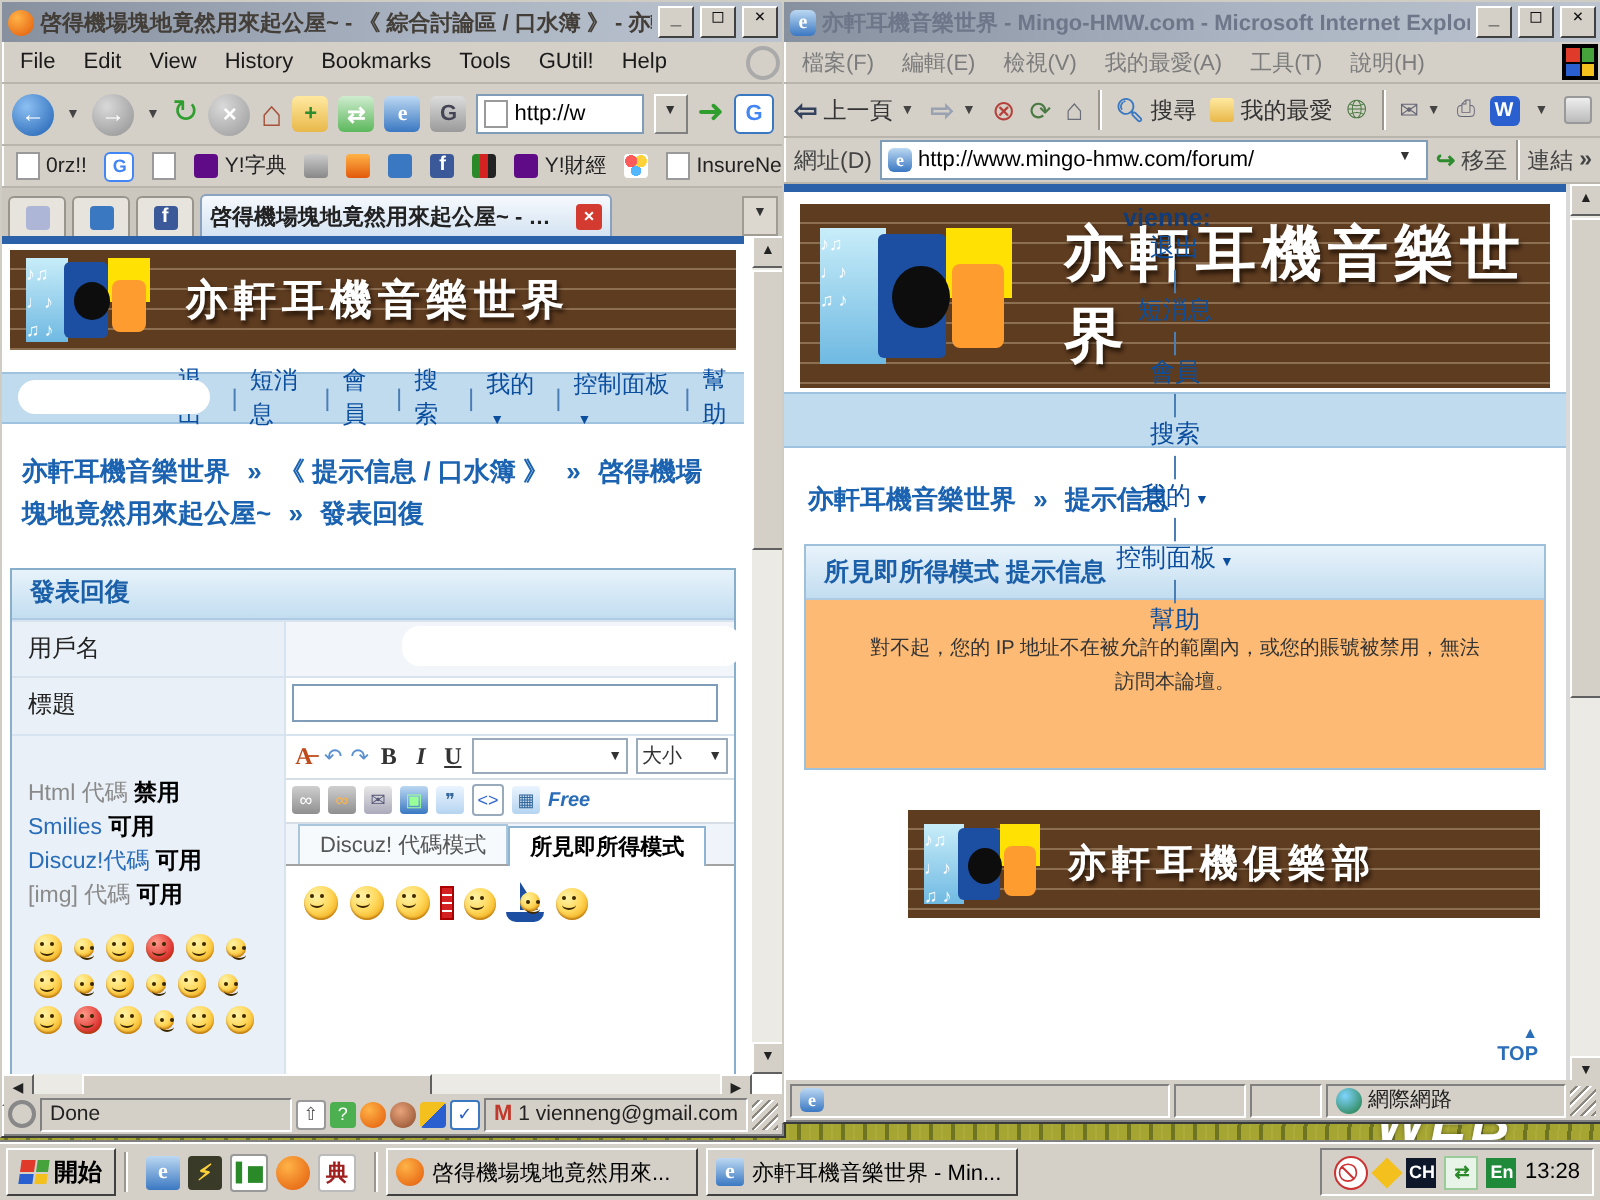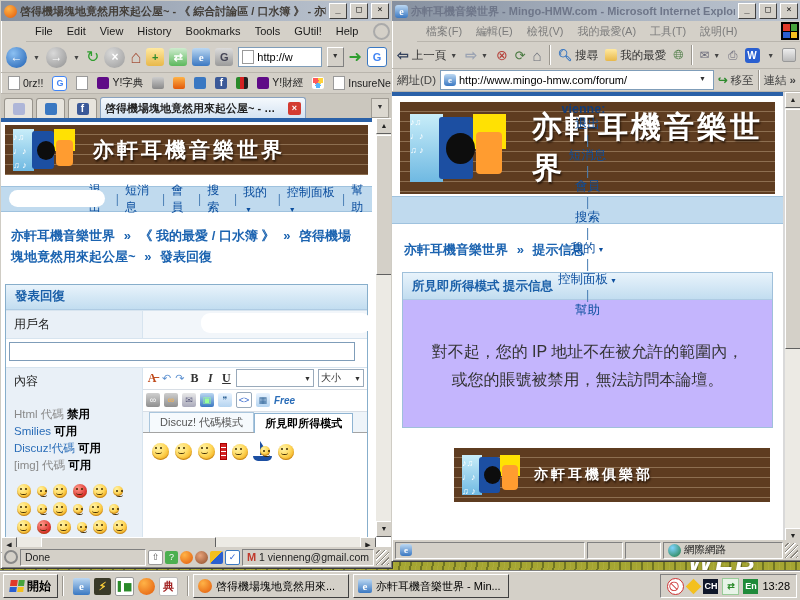--- a/index.html
+++ b/index.html
@@ -15,21 +15,21 @@
   
   .window{position:absolute;background:#d4d0c8;border:1px solid;border-color:#cfccc4 #3a3a3a #3a3a3a #cfccc4;
     box-shadow:inset 1px 1px 0 #fff,inset -1px -1px 0 #808080;z-index:2;}
   .titlebar{height:18px;display:flex;align-items:center;gap:3px;padding:1px 3px;
     background:linear-gradient(90deg,#86909f,#a9b3c1 55%,#bcc4cf);}
   .titlebar .ttext{flex:1;font-size:11px;font-weight:bold;white-space:nowrap;overflow:hidden;}
   .ff-title{color:#433e38;}
   .ie-title{color:#6e7689;}
   .cap-btn{width:16px;height:14px;flex:0 0 auto;background:#d4d0c8;border:1px solid;border-color:#fff #404040 #404040 #fff;
     font-size:9px;line-height:11px;text-align:center;color:#111;font-family:"DejaVu Sans Mono",monospace;}
-  .menubar{display:flex;align-items:center;height:20px;padding:0 2px;border-bottom:1px solid #b9b5ad;margin-left:25px;}
+  .menubar{display:flex;align-items:center;height:20px;padding:0 2px;border-bottom:1px solid #b9b5ad;}
   .menu-item{padding:2px 7px;font-size:11px;color:#1a1a1a;}
   .ie-menus .menu-item{color:#7b7b7b;}
   .sunken{border:1px solid;border-color:#808080 #fff #fff #808080;}
   .grip{width:13px;background:repeating-linear-gradient(135deg,#d4d0c8 0 2px,#8a867e 2px 3px,#fff 3px 4px);}
   
   .ffnav{height:30px;display:flex;align-items:center;gap:5px;padding:0 5px;border-bottom:1px solid #b9b5ad;}
   .ncirc{width:21px;height:21px;border-radius:50%;flex:0 0 auto;display:flex;align-items:center;justify-content:center;
     color:#fff;font-size:12px;font-weight:bold;}
   .n-back{background:radial-gradient(circle at 35% 30%,#8cc0f2,#1e5fb2);}
   .n-fwd{background:radial-gradient(circle at 35% 30%,#d9d9d9,#909090);}
@@ -116,21 +116,21 @@
   .boat .hull{position:absolute;left:0;bottom:2px;width:19px;height:5px;background:#1c4fa2;border-radius:0 0 6px 6px;}
   .boat .bsm{position:absolute;left:4px;bottom:5px;}
   
   .ietb{height:26px;display:flex;align-items:center;gap:7px;padding:0 5px;border-bottom:1px solid #b9b5ad;font-size:11.5px;color:#333;}
   .ietbtn{display:flex;align-items:center;gap:3px;white-space:nowrap;}
   .vsep{width:1px;height:20px;background:#9b978f;border-right:1px solid #fff;flex:0 0 auto;}
   .ieaddr{height:22px;display:flex;align-items:center;gap:4px;padding:0 5px;font-size:11.5px;color:#444;border-bottom:1px solid #b9b5ad;}
   .ieflag{width:18px;height:18px;margin-left:auto;background:#000;display:grid;grid-template-columns:1fr 1fr;grid-template-rows:1fr 1fr;gap:1px;padding:2px;box-sizing:border-box;}
   .ieflag i{display:block;} .fR{background:#e03a2a;} .fG{background:#46a33c;} .fB{background:#2a5fd0;} .fY{background:#f3c01e;}
   .noticebox{margin:0 10px;border:1px solid #9fc0da;background:#fff;}
-  .noticebody{background:#c4b5fd;color:#333;font-size:16px;text-align:center;padding:38px 28px 34px;line-height:1.7;}
+  .noticebody{background:#fdba74;color:#333;font-size:10px;text-align:center;padding:16px 28px 34px;line-height:1.7;}
   .toprow{text-align:right;padding-right:14px;font-size:10px;font-weight:bold;color:#2a6db8;}
   
   .statusbar{position:absolute;left:1px;right:1px;bottom:1px;height:18px;display:flex;align-items:center;gap:2px;padding:1px 2px;background:#d4d0c8;}
   .spanel{height:15px;display:flex;align-items:center;gap:3px;padding:0 4px;font-size:10.5px;color:#222;}
   .sico{width:13px;height:13px;border-radius:2px;flex:0 0 auto;display:flex;align-items:center;justify-content:center;font-size:9px;color:#fff;}
   
   .taskbar{position:absolute;left:0;right:0;bottom:0;height:28px;background:#d4d0c8;border-top:1px solid #fff;
     box-shadow:0 -1px 0 #808080;display:flex;align-items:center;gap:4px;padding:0 3px;z-index:5;}
   .startbtn{height:22px;display:flex;align-items:center;gap:3px;padding:0 6px;background:#d4d0c8;
     border:1px solid;border-color:#fff #404040 #404040 #fff;font-weight:bold;font-size:12px;}
@@ -261,42 +261,42 @@
             <span class="sep">|</span>
           <span><span>我的</span><span class="caret">▼</span></span>
             <span class="sep">|</span>
           <span><span>控制面板</span><span class="caret">▼</span></span>
             <span class="sep">|</span>
           <span>幫助</span>
         </div>
         <div class="crumb" style="margin:13px 10px 0;">
           <span>亦軒耳機音樂世界</span>
           <span class="sep">»</span>
-          <span>《 我的最愛 / 口水簿 》</span>
+          <span>《 提示信息 / 口水簿 》</span>
           <span class="sep">»</span>
           <span>啓得機場塊地竟然用來起公屋~</span>
           <span class="sep">»</span>
           <span>發表回復</span>
         </div>
         <div class="formbox" style="margin-top:16px;">
           <div class="boxhdr" style="height:24px;">發表回復</div>
           <div class="frow" style="height:27px;">
             <div class="fl">用戶名</div>
             <div class="fv" style="background:#f2f6fa;">
               <span class="censor" style="left:58px;top:2px;width:170px;height:20px;"></span>
             </div>
           </div>
           <div class="frow" style="height:28px;">
+            <div class="fl">標題</div>
             <div class="fv">
                 <div class="inputbox"></div>
               </div>
           </div>
           <div class="frow">
             <div class="fl" style="padding-bottom:6px;">
-              <div>內容</div>
               <div class="perm" style="margin-top:16px;">
                 <div><span class="pname">Html 代碼</span> <b>禁用</b></div>
                 <div><span class="plink">Smilies</span> <b>可用</b></div>
                 <div><span class="plink">Discuz!代碼</span> <b>可用</b></div>
                 <div><span class="pname">[img] 代碼</span> <b>可用</b></div>
               </div>
               <div class="smgrid">
                 <div><span class="sm"></span><span class="sm small"></span><span class="sm"></span><span class="sm devil"></span><span class="sm"></span><span class="sm small"></span></div>
                 <div><span class="sm"></span><span class="sm small"></span><span class="sm"></span><span class="sm small"></span><span class="sm"></span><span class="sm small"></span></div>
                 <div><span class="sm"></span><span class="sm devil"></span><span class="sm"></span><span class="sm small"></span><span class="sm"></span><span class="sm"></span></div>
@@ -481,21 +481,21 @@
           <div class="noticebody">對不起，您的 IP 地址不在被允許的範圍內，或您的賬號被禁用，無法訪問本論壇。</div>
         </div>
         <div class="banner" style="margin:20px 0 0 62px;width:300px;height:54px;display:flex;align-items:center;gap:14px;padding:0 8px;">
           <span class="dz-logo" style="width:58px;height:40px;">
             <span class="dz-notes"></span>
             <span class="dz-mid"></span>
             <span class="dz-yel"></span>
             <span class="dz-org"></span>
             <span class="dz-phone"></span>
           </span>
-          <span class="banner-text" style="font-size:14px;">亦軒耳機俱樂部</span>
+          <span class="banner-text" style="font-size:19px;">亦軒耳機俱樂部</span>
         </div>
         <div style="height:52px;"></div>
         <div class="toprow"><span style="font-size:8px;">▲</span><br><span>TOP</span></div>
 
       </div>
       <div class="sbv">
         <span class="sbtn" style="top:0;">▲</span>
         <span class="sthumb" style="top:17px;height:240px;left:0;right:0;"></span>
         <span class="sbtn" style="bottom:0;">▼</span>
       </div>

